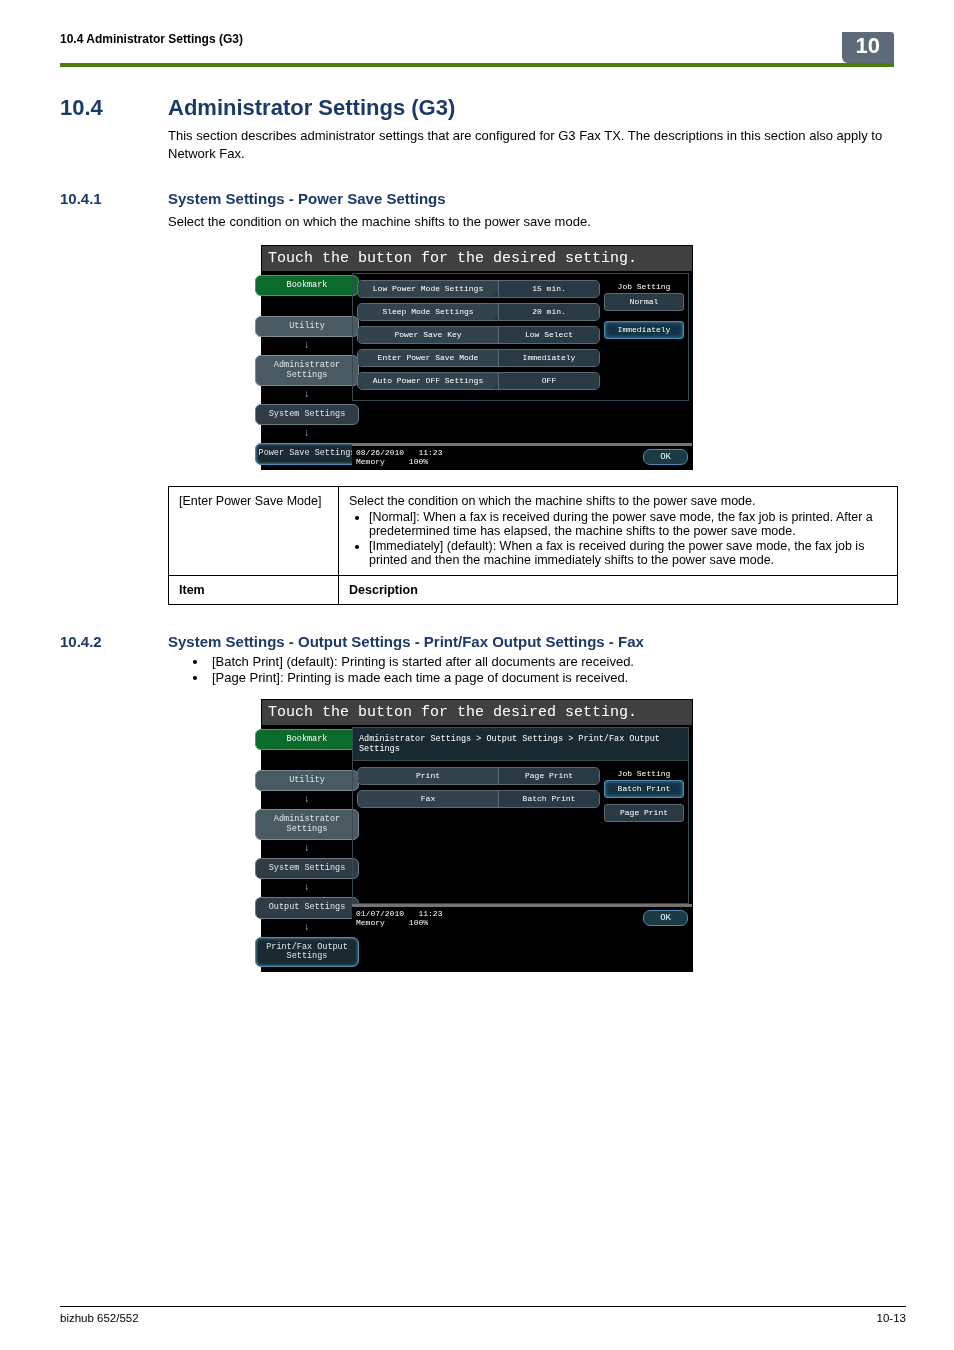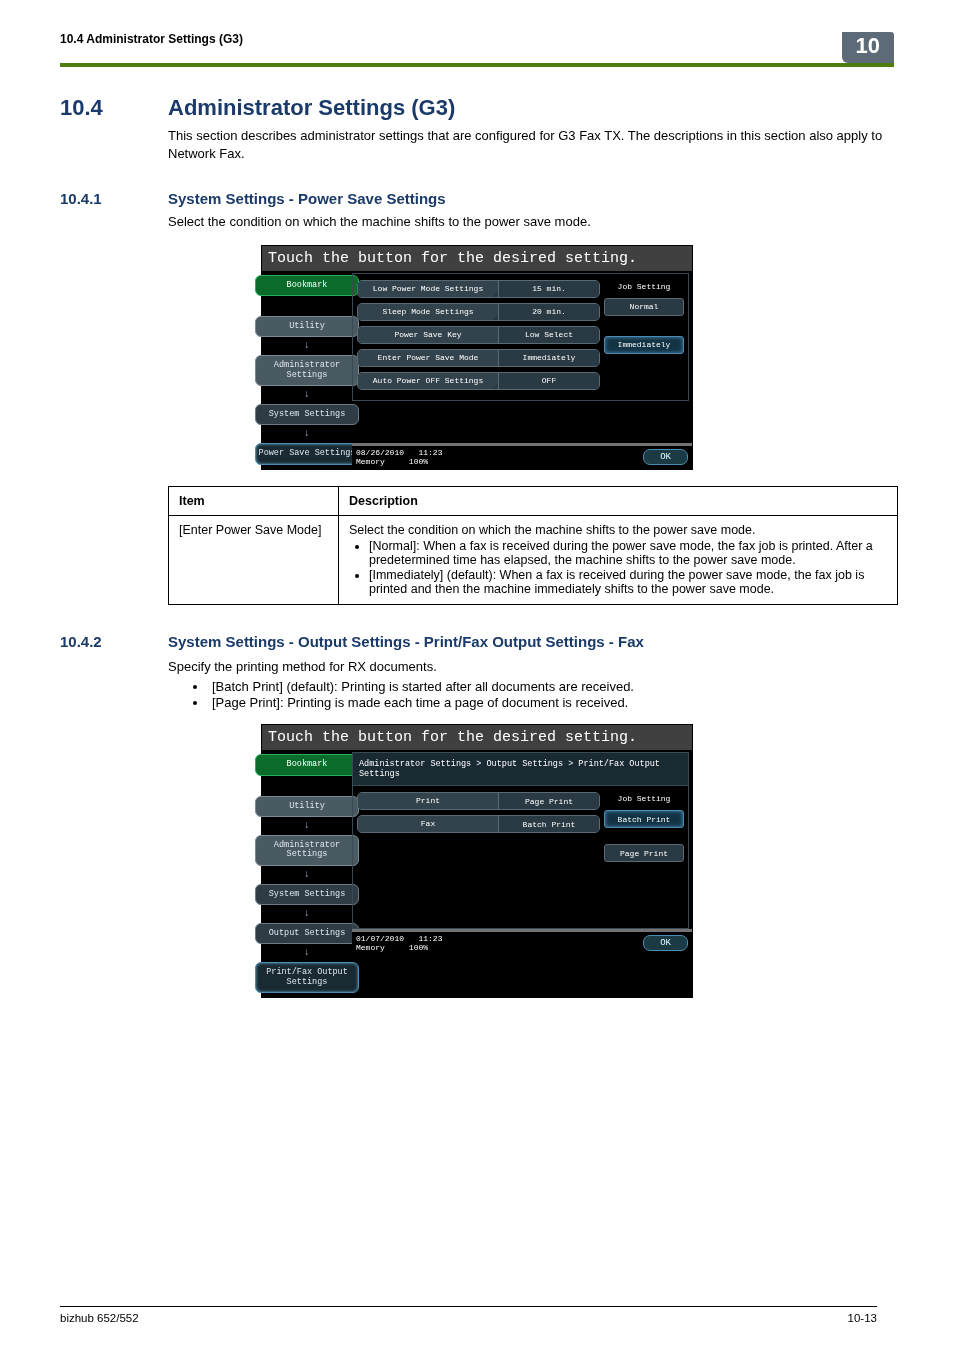--- a/index.html
+++ b/index.html
@@ -24,41 +24,41 @@
   .navbtn { width: 104px; border-radius: 6px; padding: 5px 2px; text-align: center; font-size: 8.5px; line-height: 1.1; }
   .bookmark { background: #0a6b2a; border: 1px solid #2aae5a; }
   .navgrey { background: #4a5a63; border: 1px solid #7b8a93; color: #dfe7ec; }
   .arrow { color: #9db9cc; font-size: 10px; line-height: 1; text-align: center; }
   .navdark { background: #2f3c45; border: 1px solid #6a7a84; color: #dfe7ec; }
   .navactive { background: #1a2a33; border: 1px solid #4c8bb3; box-shadow: inset 0 0 3px #6ac; color: #dfe7ec; }
   .crumbs-wrap { border: 1px solid #3a4a55; margin: 2px 3px 0 0; }
   .crumbs { background: #1a2a33; padding: 6px 6px; font-size: 8.5px; border-bottom: 1px solid #3a4a55; }
   .main-area { display: flex; padding: 6px 4px 10px 4px; gap: 4px; }
   .main-col { flex: 1; display: flex; flex-direction: column; gap: 5px; }
-  .side-col { width: 80px; display: flex; flex-direction: column; gap: 5px; }
+  .side-col { width: 80px; display: flex; flex-direction: column; }
   .rowbtn { display: flex; background: #2a3a44; border: 1px solid #5a6a74; border-radius: 5px; overflow: hidden; height: 18px; align-items: stretch; }
   .rowbtn .lab { flex: 1.4; display: flex; align-items: center; justify-content: center; font-size: 8px; background: #33434d; border-right: 1px solid #5a6a74; text-align: center; line-height: 1; }
   .rowbtn .val { flex: 1; display: flex; align-items: center; justify-content: center; font-size: 8px; background: #2a3a44; }
   .rowbtn.corner .lab { position: relative; }
   .rowbtn.corner .lab::after { content: ""; position: absolute; right: 0; bottom: 0; border-right: 6px solid #2a3a44; border-top: 6px solid transparent; }
   .pillside { background: #2a3a44; border: 1px solid #5a6a74; border-radius: 3px; height: 18px; display: flex; align-items: center; justify-content: center; font-size: 8px; }
   .pillside.sel { background: #123344; border: 1px solid #4c8bb3; box-shadow: inset 0 0 4px #4c8bb3; }
   .ss-footer { display: flex; justify-content: space-between; align-items: center; border-top: 3px solid #737373; padding: 2px 4px 3px 4px; background: #000; font-size: 8px; }
   .okbtn { background: #1a3a44; border: 1px solid #4c8bb3; border-radius: 7px; padding: 2px 16px; font-size: 9px; color: #dff; }
 
   table.desc { border-collapse: collapse; width: 730px; margin: 16px 0 0 108px; font-size: 12.5px; }
   table.desc th, table.desc td { border: 1px solid #000; padding: 7px 10px; text-align: left; vertical-align: top; }
   table.desc th { font-weight: bold; }
   table.desc .c1 { width: 170px; }
   ul.dots { list-style: disc; margin: 2px 0 0 20px; }
   ul.dots li { margin-bottom: 1px; }
   ul.body-dots { list-style: disc; margin: 4px 0 0 148px; font-size: 13px; }
   ul.body-dots li { margin-bottom: 1px; padding-left: 4px; }
 
-  .footer { position: absolute; bottom: 26px; left: 60px; right: 77px; display: flex; justify-content: space-between; border-top: 1px solid #000; padding-top: 5px; font-size: 11.5px; }
+  .footer { position: absolute; bottom: 26px; left: 60px; right: 48px; display: flex; justify-content: space-between; border-top: 1px solid #000; padding-top: 5px; font-size: 11.5px; }
 </style>
 </head>
 <body>
 
 <div class="page">
 
   <div class="runhead">
     <div class="runhead-left">10.4    Administrator Settings (G3)</div>
     <div class="chapbox">10</div>
   </div>
@@ -130,41 +130,40 @@
           </div>
           <div class="okbtn">OK</div>
         </div>
       </div>
     </div>
   </div>
 
   <table class="desc">
     <tbody>
         <tr>
-      <th class="c1">Item</th>
-      <th>Description</th>
-    </tr>
-    <tr>
       <td class="c1">[Enter Power Save Mode]</td>
       <td>
         <span>Select the condition on which the machine shifts to the power save mode.</span>
         <ul class="dots">
           <li>[Normal]: When a fax is received during the power save mode, the fax job is printed. After a predetermined time has elapsed, the machine shifts to the power save mode.</li>
           <li>[Immediately] (default): When a fax is received during the power save mode, the fax job is printed and then the machine immediately shifts to the power save mode.</li>
         </ul>
       </td>
     </tr>
+    <tr>
+      <th class="c1">Item</th>
+      <th>Description</th>
+    </tr>
   </tbody>
     </table>
 
   <div class="h2row">
     <div class="h2num">10.4.2</div>
     <div class="h2title">System Settings - Output Settings - Print/Fax Output Settings - Fax</div>
   </div>
-  <p class="bodytext" style="margin-top:8px">Specify the printing method for RX documents.</p>
   <ul class="body-dots">
     <li>[Batch Print] (default): Printing is started after all documents are received.</li>
     <li>[Page Print]: Printing is made each time a page of document is received.</li>
   </ul>
 
   <div class="screenshot">
     <div class="ss-top">Touch the button for the desired setting.</div>
     <div class="ss-body">
       <div class="ss-left">
         <div class="navbtn bookmark">Bookmark</div>

